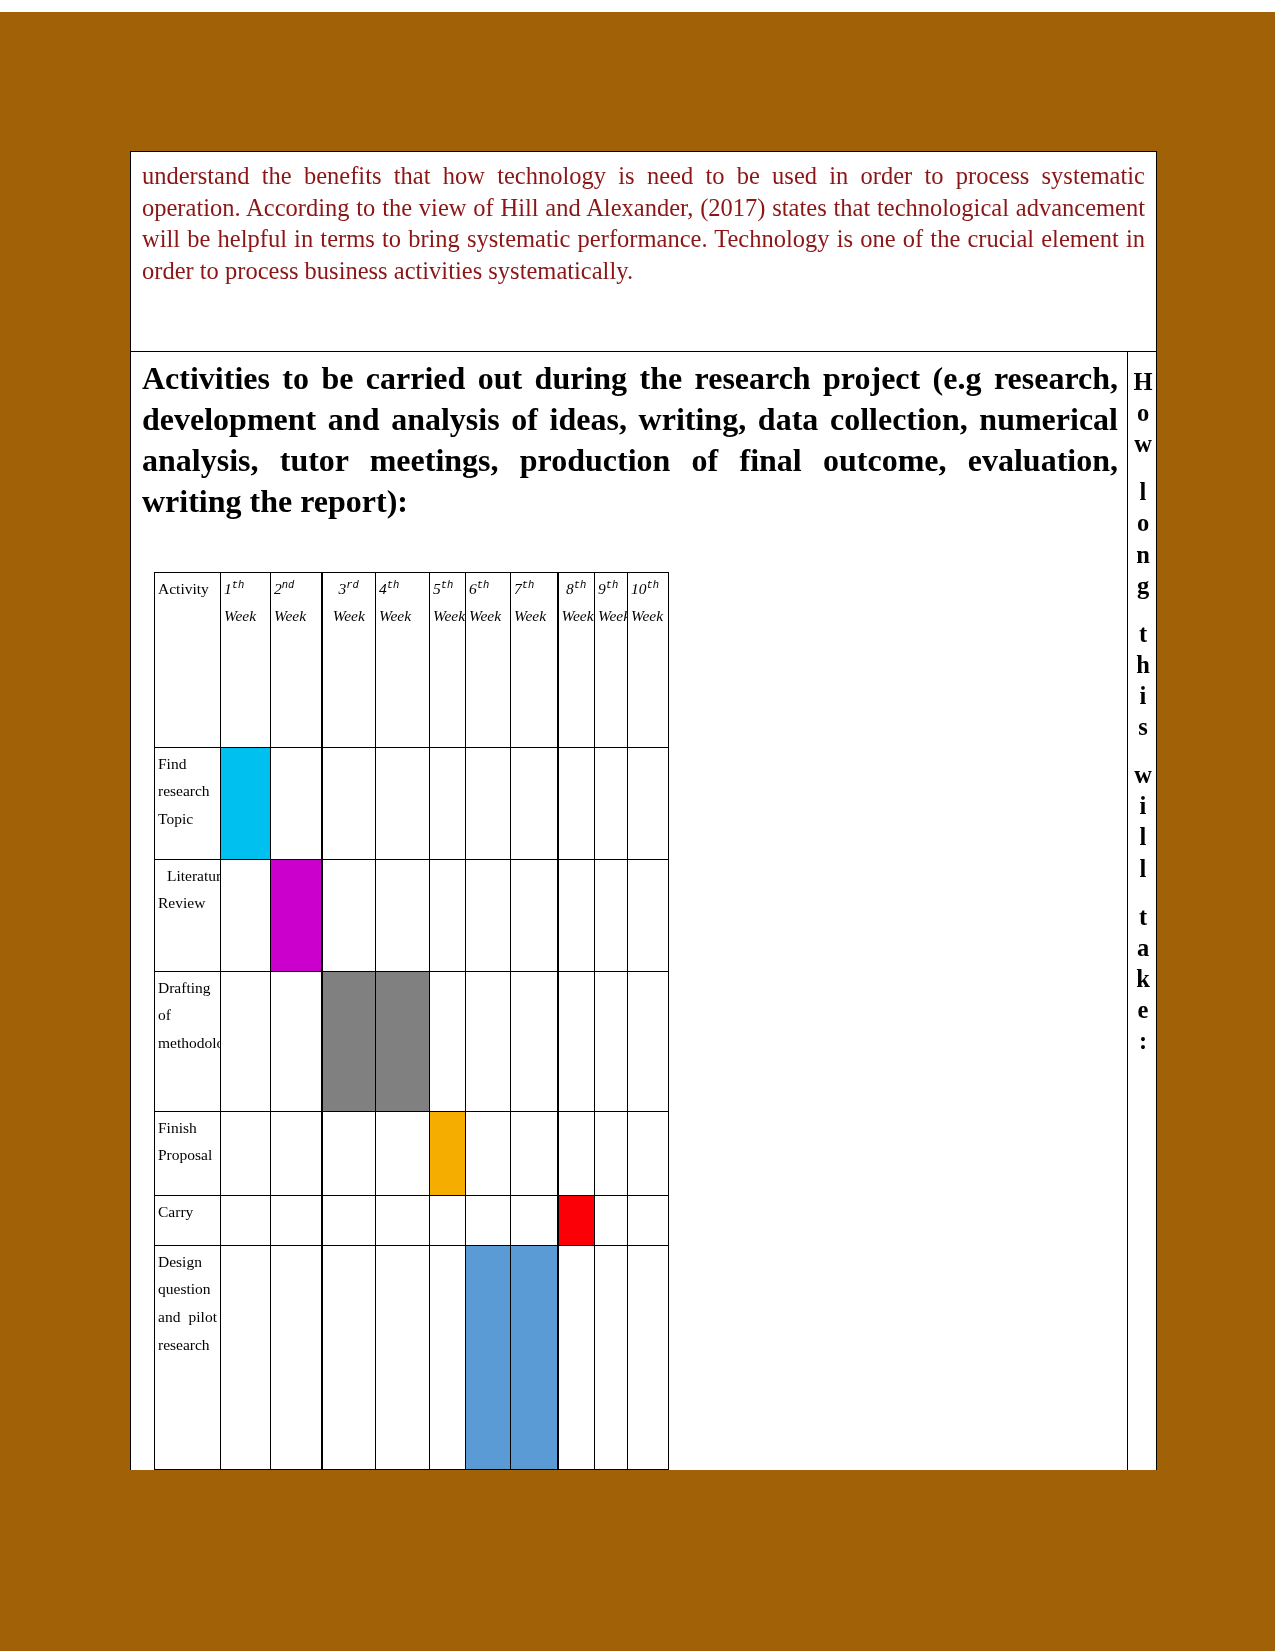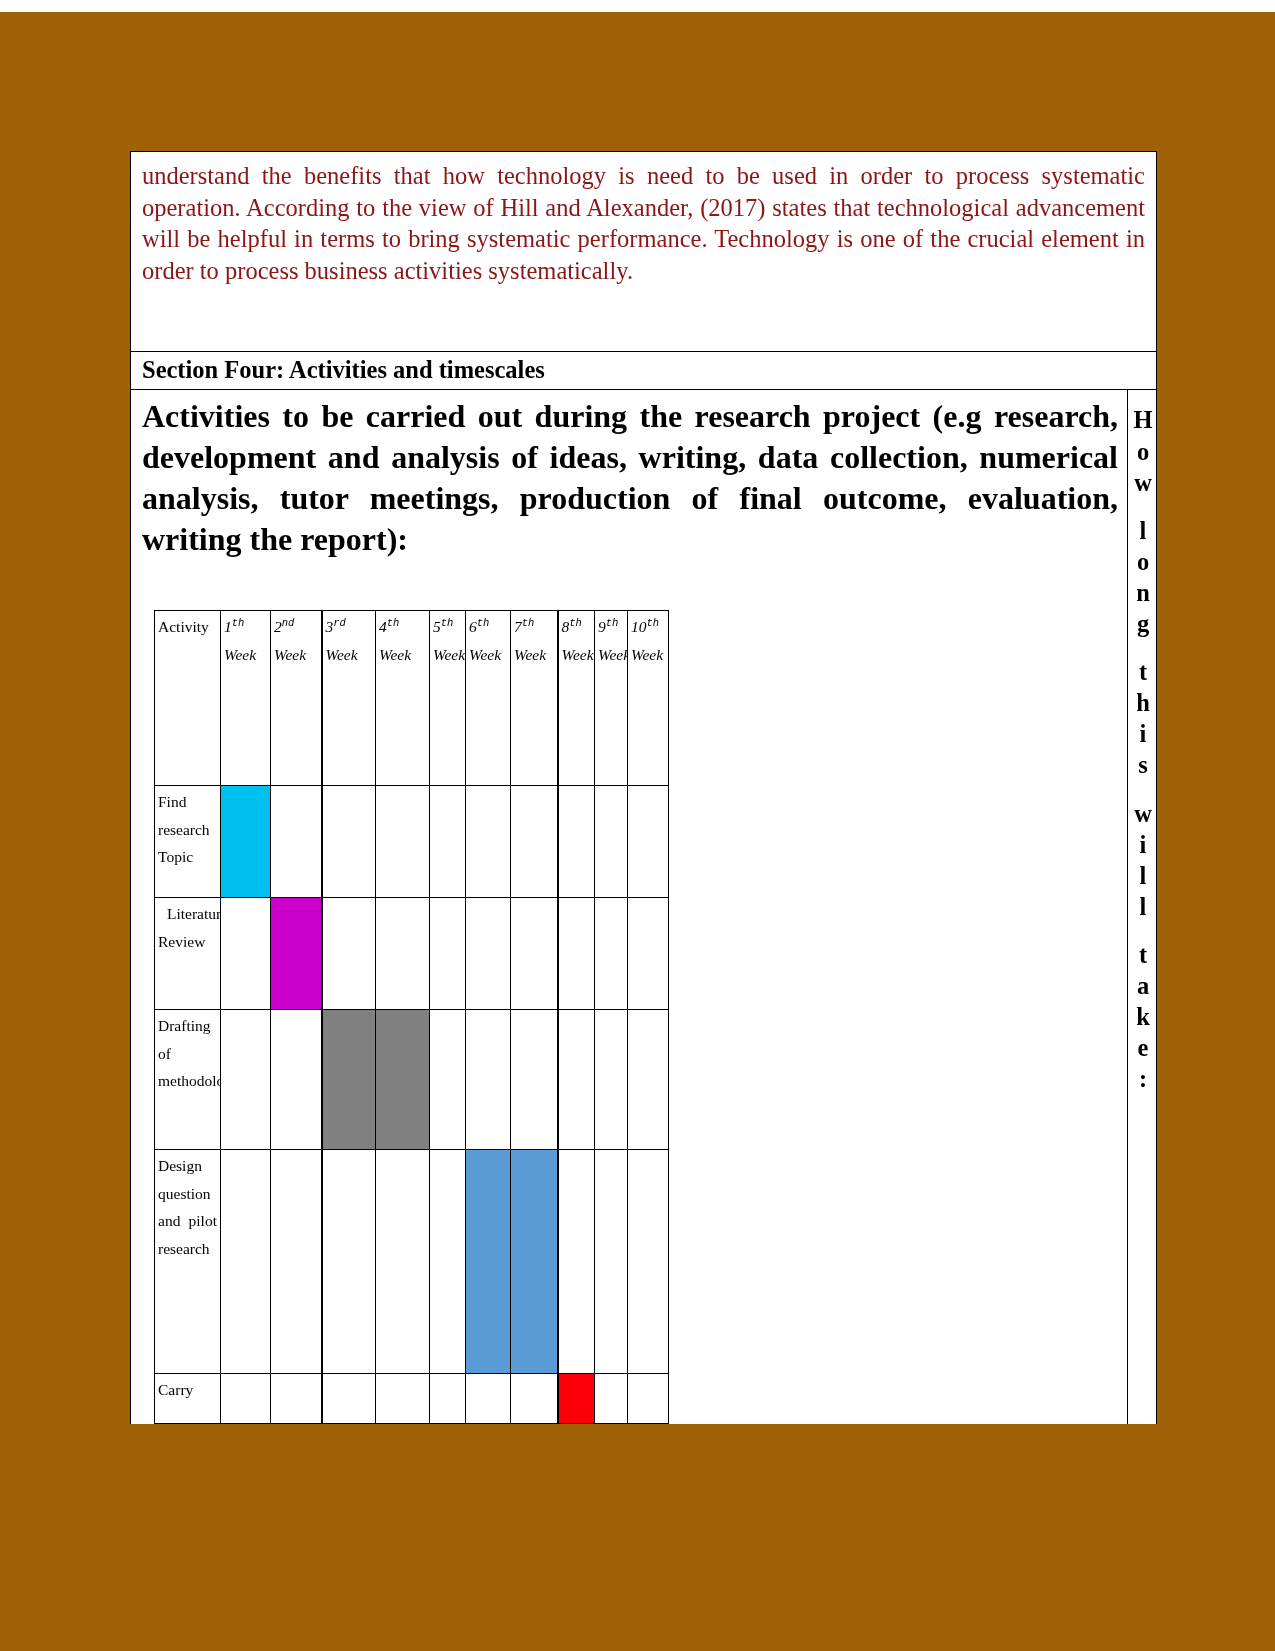--- a/index.html
+++ b/index.html
@@ -124,21 +124,21 @@
     border: 1px solid #000;
     vertical-align: top;
     padding: 2px 3px 2px 3px;
     font-size: 15.5px;
     line-height: 1.78;
     color: #000;
     box-sizing: border-box;
     overflow: hidden;
   }
   
-  table.gantt td.thickL { border-left: 2.4px solid #000; }
+  table.gantt td.thickL { border-left: 2.4px solid #000; text-align: center; }
 
   .col-act { width: 66px; }
   .col-w1  { width: 50px; }
   .col-w2  { width: 51px; }
   .col-w3  { width: 54px; }
   .col-w4  { width: 54px; }
   .col-w5  { width: 36px; }
   .col-w6  { width: 45px; }
   .col-w7  { width: 47px; }
   .col-w8  { width: 37px; }
@@ -179,23 +179,20 @@
 <body>
 
 <div class="page">
 
   <div class="doc-box">
 
     <div class="intro-cell">
       <p class="intro-text">understand the benefits that how technology is need to be used in order to process systematic operation. According to the view of Hill and Alexander, (2017) states that technological advancement will be helpful in terms to bring systematic performance. Technology is one of the crucial element in order to process business activities systematically.</p>
     </div>
 
-    <div class="section-heading-cell">
-      <p class="section-heading">Section Four: Activities and timescales</p>
-    </div>
 
     <div class="body-row">
 
       <div class="body-main">
         <p class="activities-prompt">Activities to be carried out during the research project (e.g research, development and analysis of ideas, writing, data collection, numerical analysis, tutor meetings, production of final outcome, evaluation, writing the report):</p>
 
         <div class="gantt-wrap">
           <table class="gantt">
             <colgroup>
               <col class="col-act">
@@ -283,46 +280,61 @@
                   <td class="thickL fill" style="background: rgb(128, 128, 128);">&nbsp;</td>
                   <td class="fill" style="background: rgb(128, 128, 128);">&nbsp;</td>
                   <td>&nbsp;</td>
                   <td>&nbsp;</td>
                   <td>&nbsp;</td>
                   <td class="thickL">&nbsp;</td>
                   <td>&nbsp;</td>
                   <td>&nbsp;</td>
                 </tr>
                 <tr>
+                  <td style="height: 84px;">
+                    <div class="act-label">Finish Proposal</div>
+                  </td>
+                  <td>&nbsp;</td>
+                  <td>&nbsp;</td>
+                  <td class="thickL">&nbsp;</td>
+                  <td>&nbsp;</td>
+                  <td class="fill" style="background: rgb(245, 173, 0);">&nbsp;</td>
+                  <td>&nbsp;</td>
+                  <td>&nbsp;</td>
+                  <td class="thickL">&nbsp;</td>
+                  <td>&nbsp;</td>
+                  <td>&nbsp;</td>
+                </tr>
+                <tr>
+                  <td style="height: 50px;">
+                    <div class="act-label">Carry</div>
+                  </td>
+                  <td>&nbsp;</td>
+                  <td>&nbsp;</td>
+                  <td class="thickL">&nbsp;</td>
+                  <td>&nbsp;</td>
+                  <td>&nbsp;</td>
+                  <td>&nbsp;</td>
+                  <td>&nbsp;</td>
+                  <td class="thickL fill" style="background: rgb(251, 0, 7);">&nbsp;</td>
+                  <td>&nbsp;</td>
+                  <td>&nbsp;</td>
+                </tr>
+                <tr>
                   <td style="height: 224px;">
                     <div class="act-label">Design question and pilot research</div>
                   </td>
                   <td>&nbsp;</td>
                   <td>&nbsp;</td>
                   <td class="thickL">&nbsp;</td>
                   <td>&nbsp;</td>
                   <td>&nbsp;</td>
                   <td class="fill" style="background: rgb(91, 155, 213);">&nbsp;</td>
                   <td class="fill" style="background: rgb(91, 155, 213);">&nbsp;</td>
                   <td class="thickL">&nbsp;</td>
-                  <td>&nbsp;</td>
-                  <td>&nbsp;</td>
-                </tr>
-                <tr>
-                  <td style="height: 50px;">
-                    <div class="act-label">Carry</div>
-                  </td>
-                  <td>&nbsp;</td>
-                  <td>&nbsp;</td>
-                  <td class="thickL">&nbsp;</td>
-                  <td>&nbsp;</td>
-                  <td>&nbsp;</td>
-                  <td>&nbsp;</td>
-                  <td>&nbsp;</td>
-                  <td class="thickL fill" style="background: rgb(251, 0, 7);">&nbsp;</td>
                   <td>&nbsp;</td>
                   <td>&nbsp;</td>
                 </tr>
               </tbody>
           </table>
         </div>
       </div>
 
       <div class="body-side">
         <div class="side-text" id="side-text">

